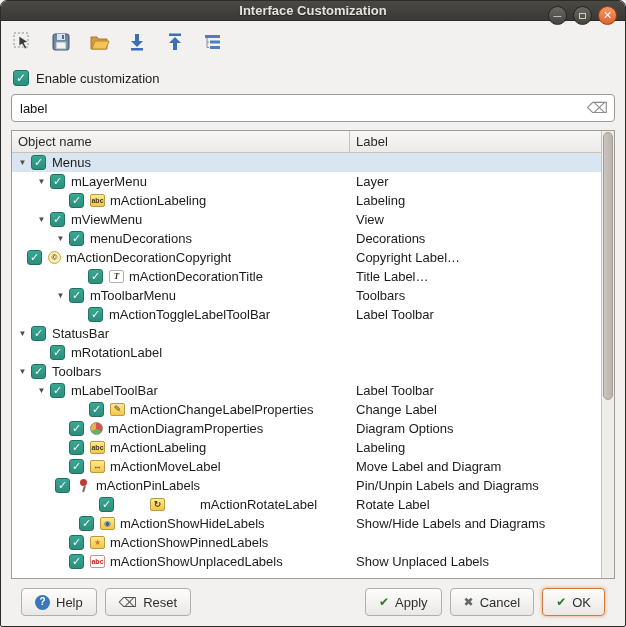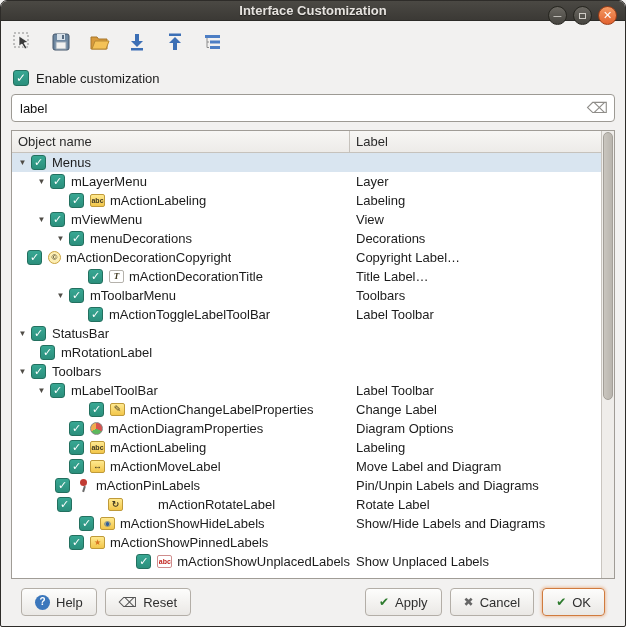--- a/index.html
+++ b/index.html
@@ -241,21 +241,21 @@
           </div>
           <div class="trow">
             <div class="cell namec" style="padding-left: 4px;">
               <span class="expander">▼</span>
               <span class="tcheck on"></span>
               <span class="tname">StatusBar</span>
             </div>
             <div class="cell labelc"></div>
           </div>
           <div class="trow">
-            <div class="cell namec" style="padding-left: 13px;">
+            <div class="cell namec" style="padding-left: 23px;">
               <span class="expander"></span>
               <span class="tcheck on"></span>
               <span class="tname">mRotationLabel</span>
             </div>
             <div class="cell labelc"></div>
           </div>
           <div class="trow">
             <div class="cell namec" style="padding-left: 4px;">
               <span class="expander">▼</span>
               <span class="tcheck on"></span>
@@ -310,21 +310,21 @@
           <div class="trow">
             <div class="cell namec" style="padding-left: 28px;">
               <span class="expander"></span>
               <span class="tcheck on"></span>
               <span class="ticon i-pin-labels"></span>
               <span class="tname">mActionPinLabels</span>
             </div>
             <div class="cell labelc">Pin/Unpin Labels and Diagrams</div>
           </div>
           <div class="trow">
-            <div class="cell namec" style=" gap: 30px;">
+            <div class="cell namec" style="padding-left: 42px; gap: 30px;">
               <span class="expander"></span>
               <span class="tcheck on"></span>
               <span class="ticon i-rotate-label"></span>
               <span class="tname">mActionRotateLabel</span>
             </div>
             <div class="cell labelc">Rotate Label</div>
           </div>
           <div class="trow">
             <div class="cell namec" style="padding-left: 52px;">
               <span class="expander"></span>
@@ -336,21 +336,21 @@
           </div>
           <div class="trow">
             <div class="cell namec" style="padding-left: 42px;">
               <span class="expander"></span>
               <span class="tcheck on"></span>
               <span class="ticon i-show-pinned"></span>
               <span class="tname">mActionShowPinnedLabels</span>
             </div>
           </div>
           <div class="trow">
-            <div class="cell namec" style="padding-left: 42px; justify-content: flex-end;">
+            <div class="cell namec" style="padding-left: 42px;">
               <span class="expander"></span>
               <span class="tcheck on"></span>
               <span class="ticon i-show-unplaced"></span>
               <span class="tname">mActionShowUnplacedLabels</span>
             </div>
             <div class="cell labelc">Show Unplaced Labels</div>
           </div>
         </div>
       <div class="vscroll">
         <div class="vthumb"></div>

